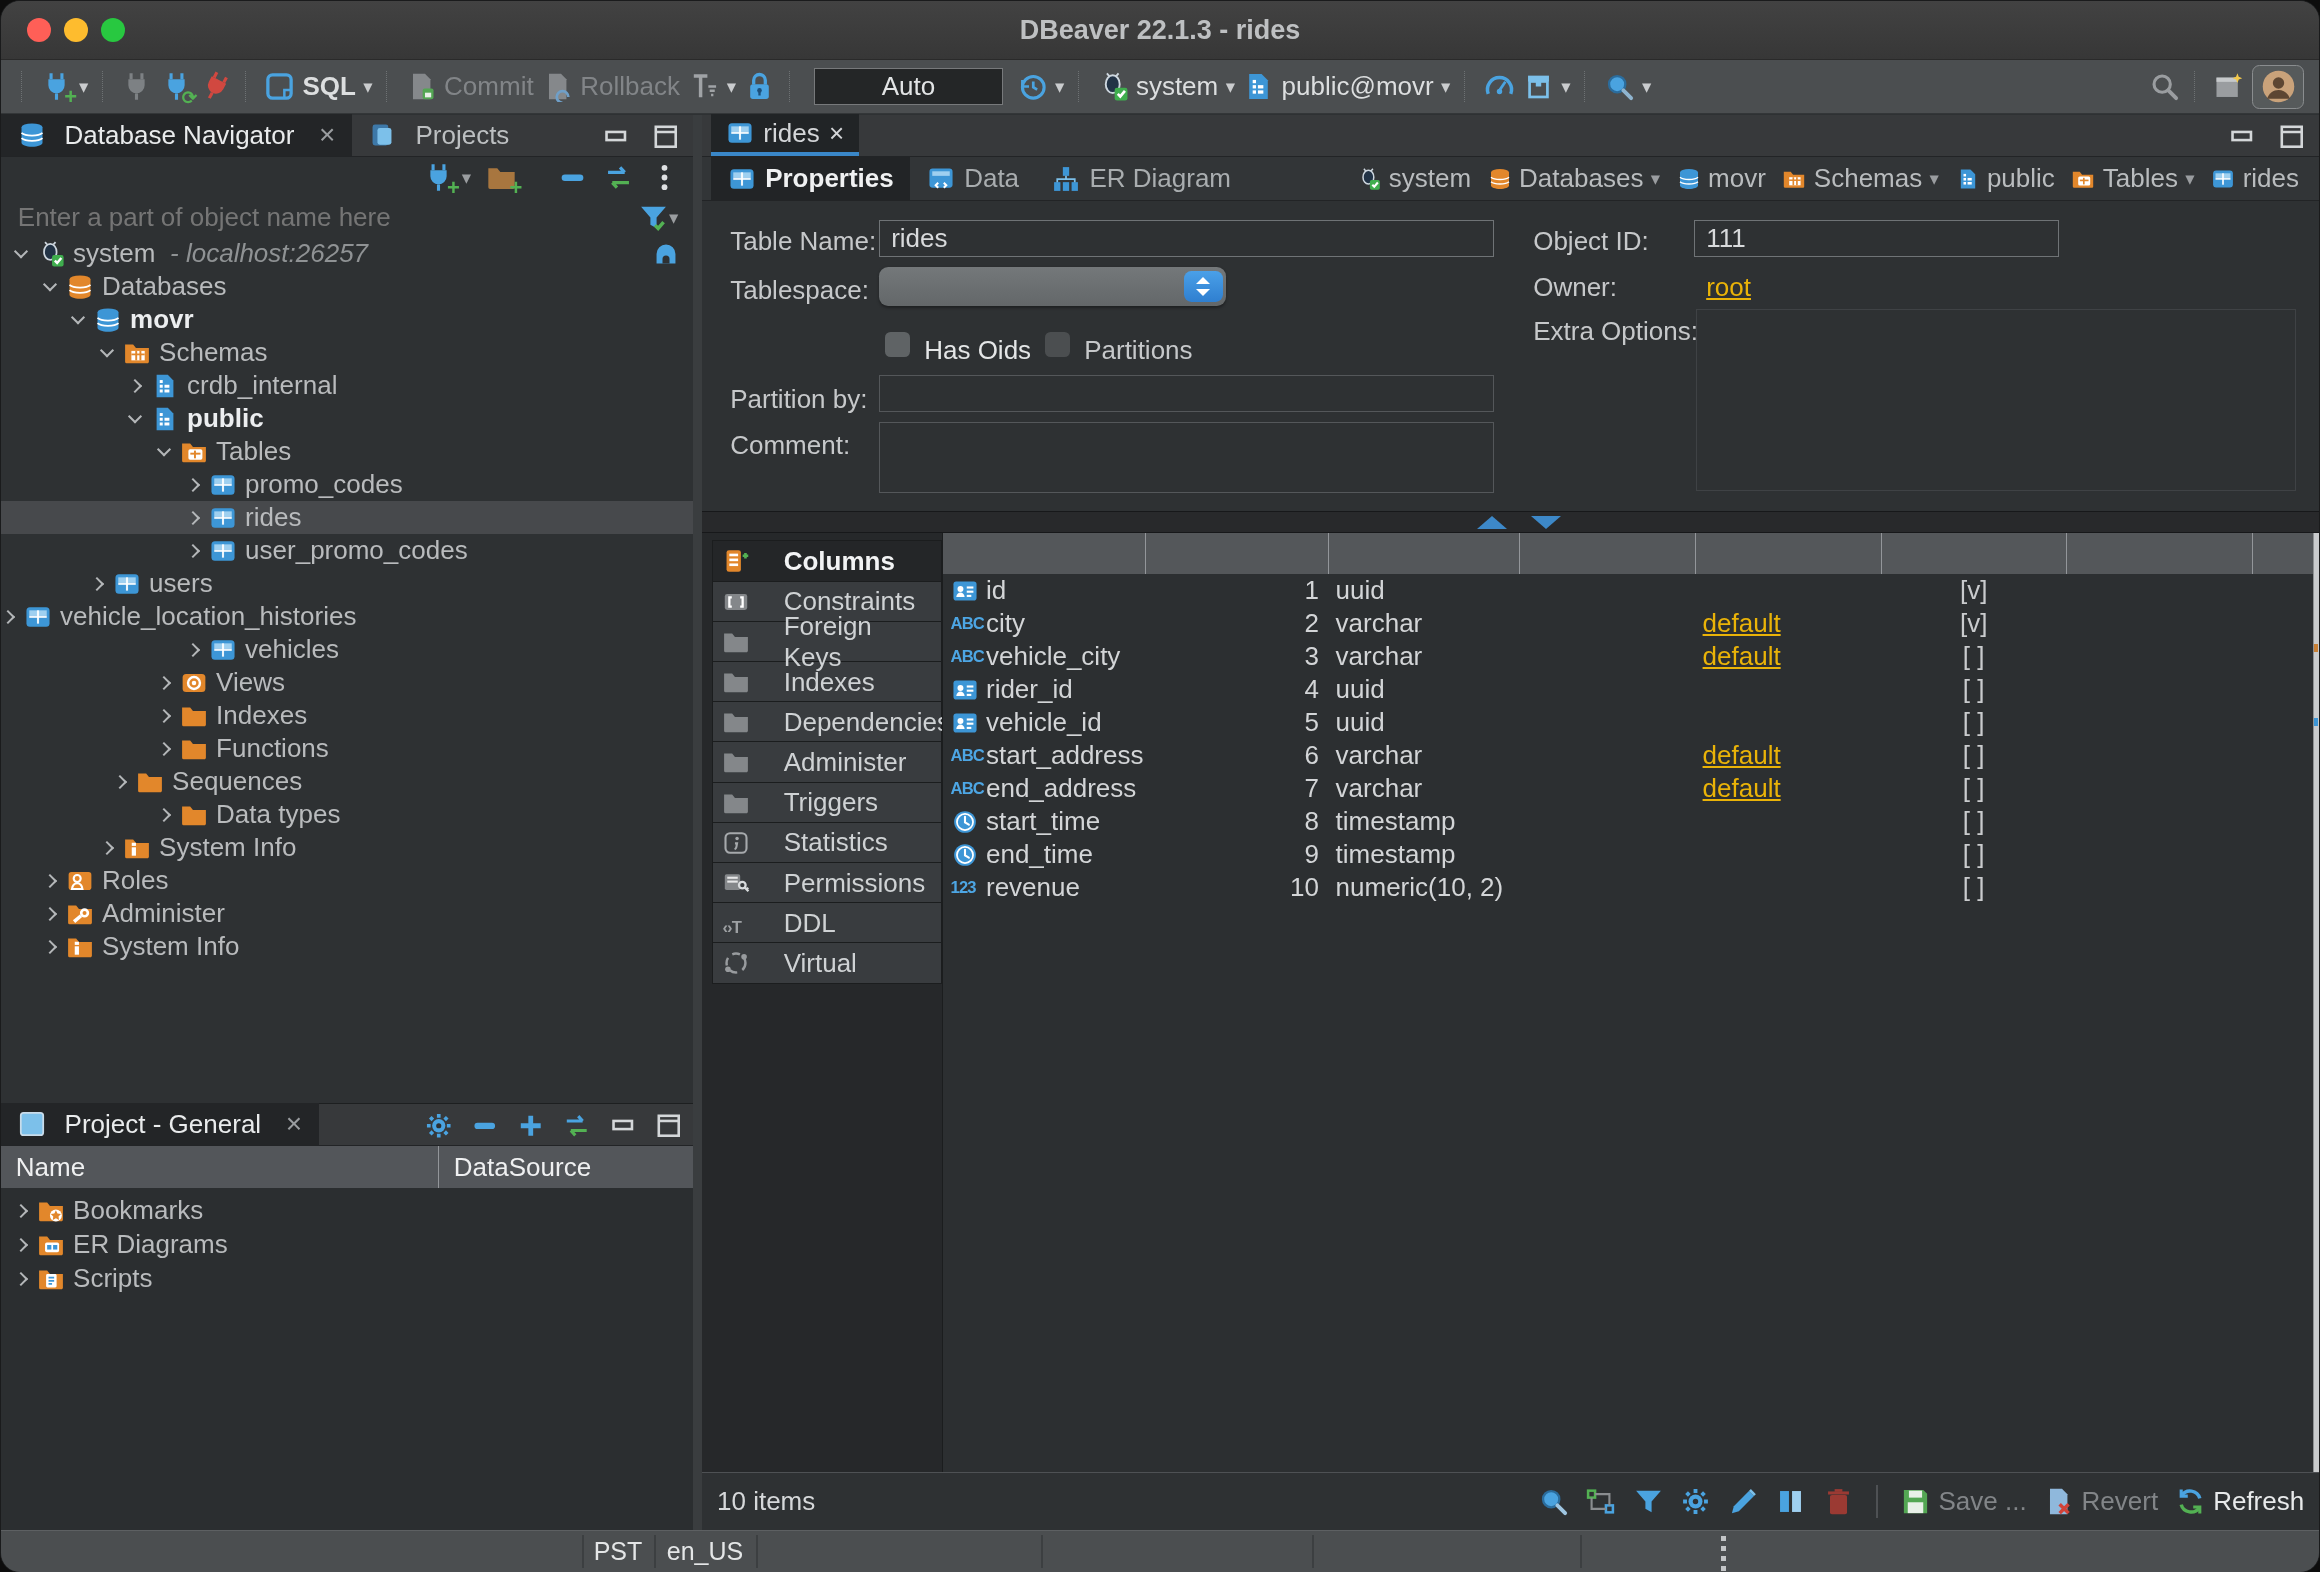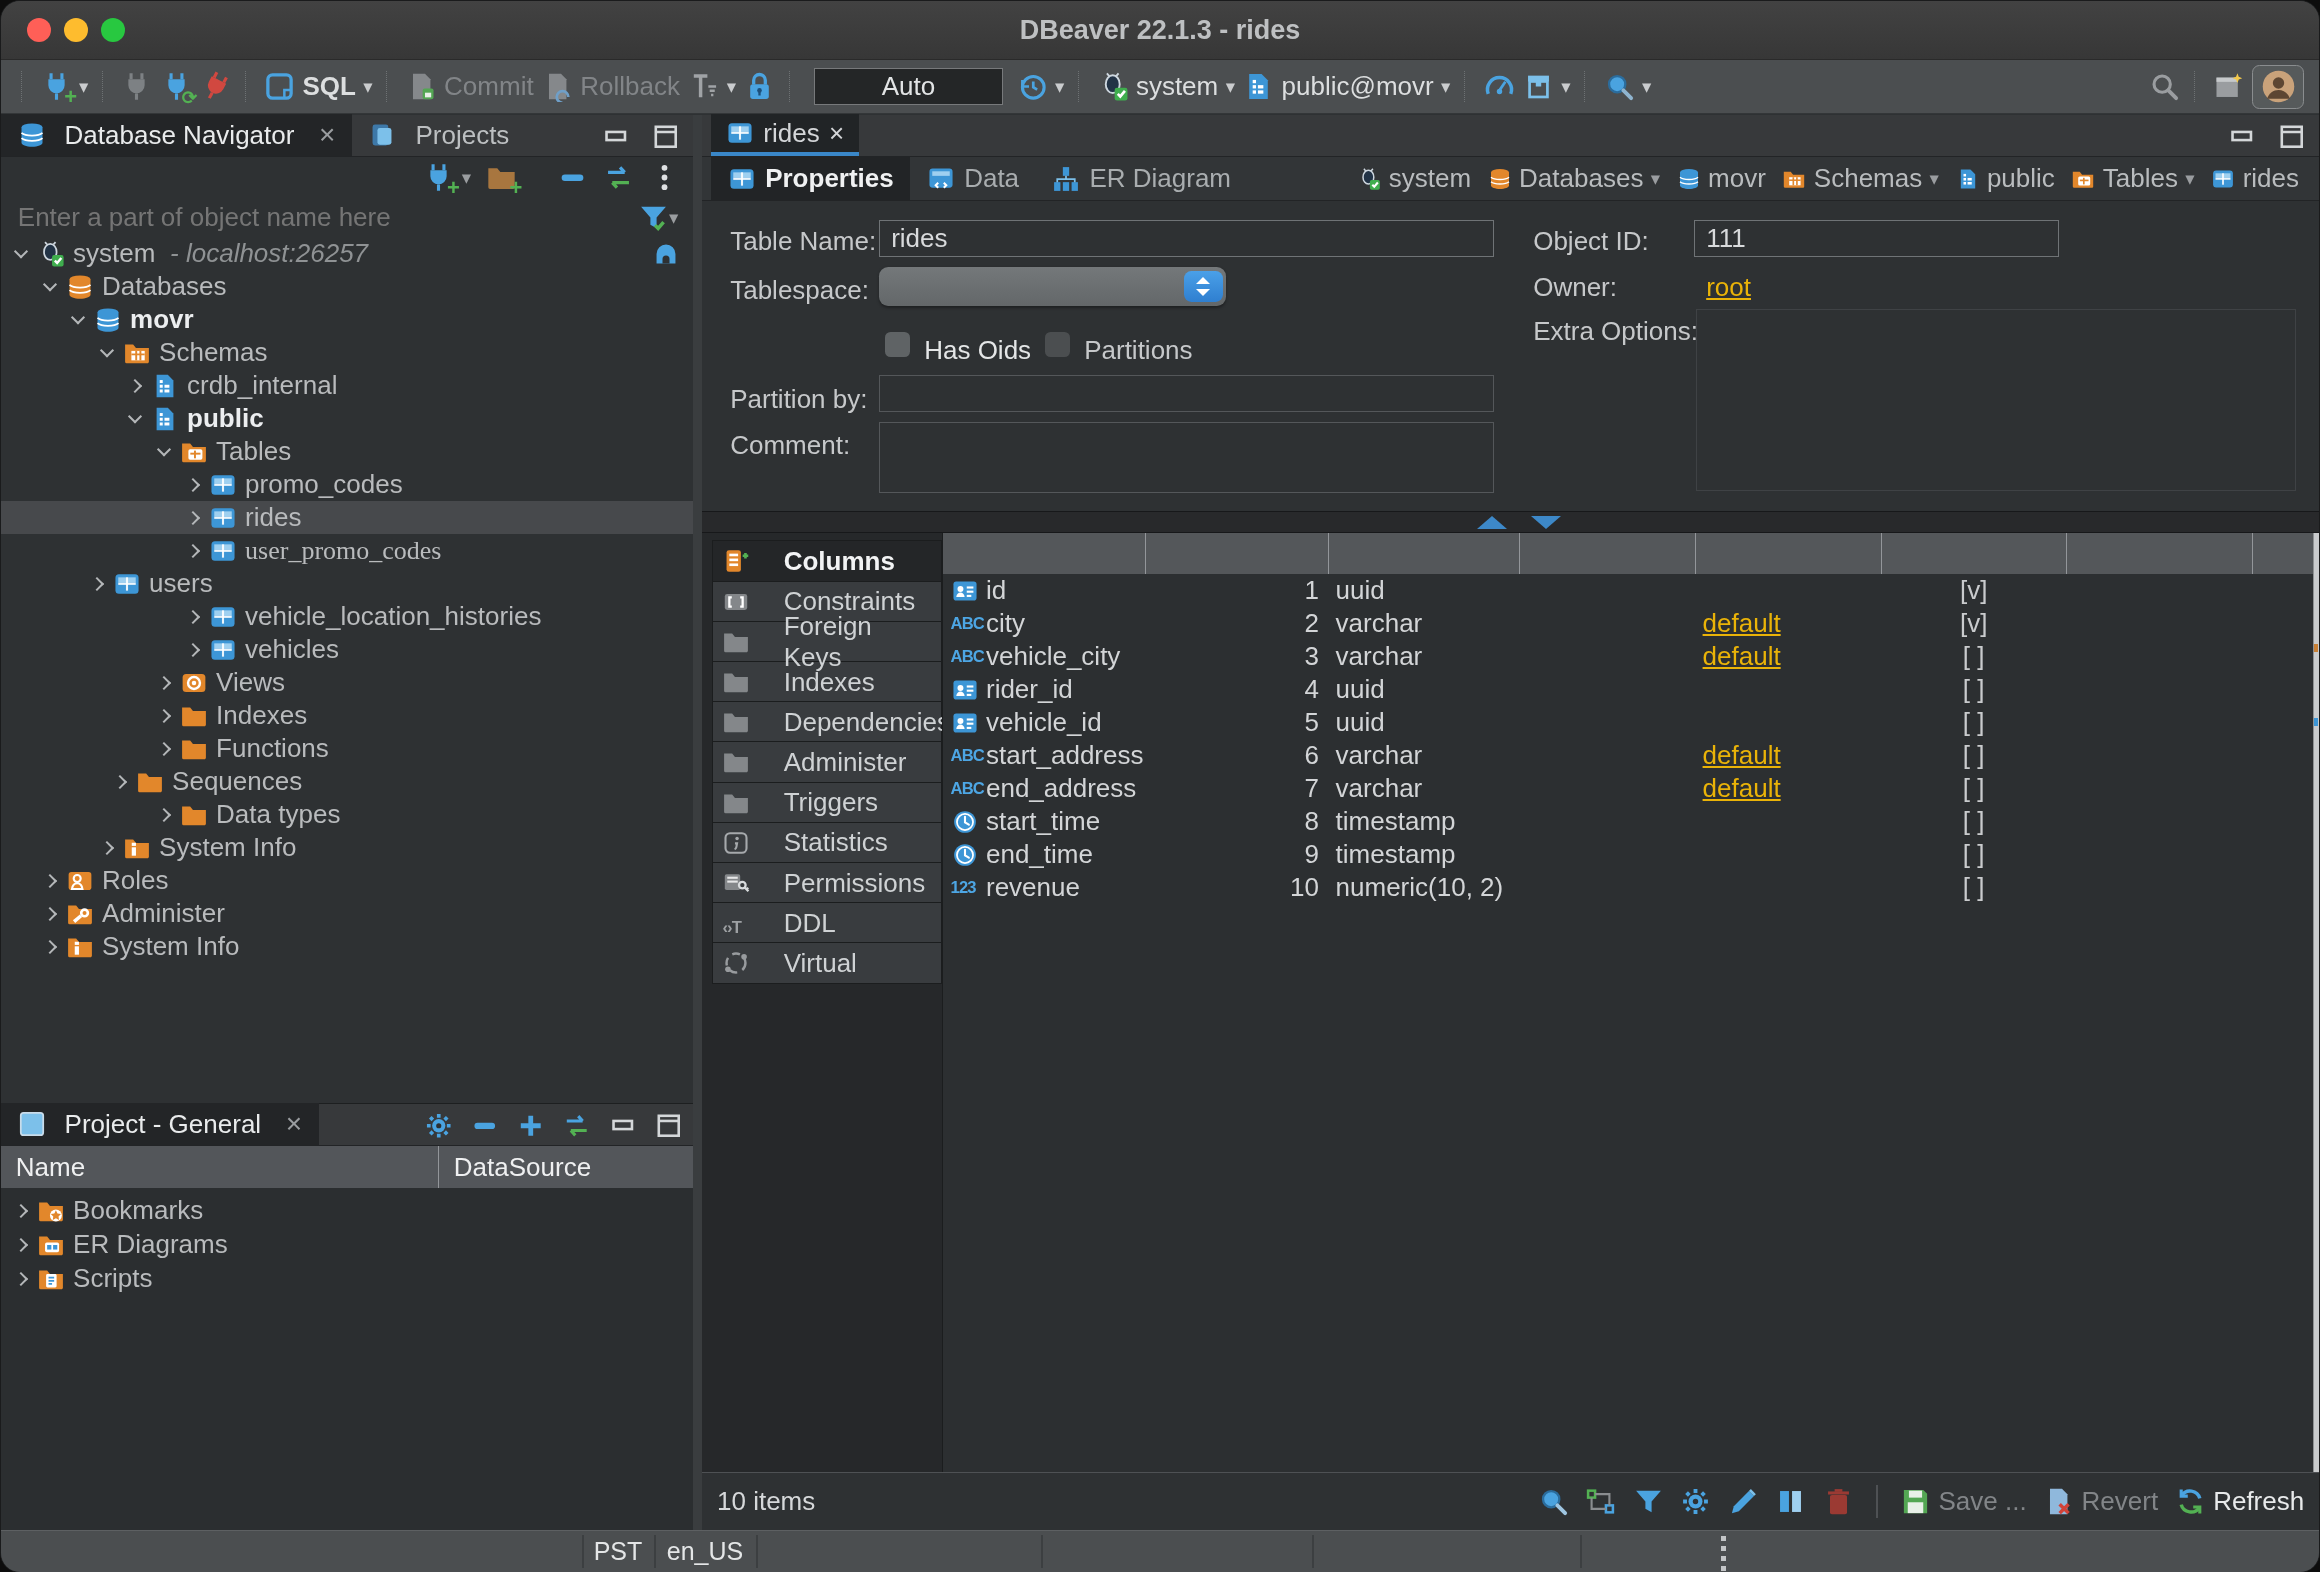--- a/index.html
+++ b/index.html
@@ -523,21 +523,21 @@
               <svg viewBox="0 0 16 16">
                 <rect x="1.4" y="2.4" width="13.2" height="11.2" rx="2" fill="#3d96d6"></rect>
                 <rect x="3" y="4.2" width="10" height="3.1" fill="#9fd0f0"></rect>
                 <rect x="7.4" y="4.2" width="1.2" height="7.6" fill="#fff" opacity=".9"></rect>
                 <rect x="3" y="7.3" width="10" height="1.2" fill="#fff" opacity=".9"></rect>
               </svg>
             </span>
             <span class="tlab">rides</span>
 
           </div>
-          <div class="trow i9 arrow-closed" style="padding-left: 185px; font-family: Liberation Serif, serif;">
+          <div class="trow i9 arrow-closed" style="padding-left: 185px;">
             <span class="chev"></span>
             <span class="tic">
               <svg viewBox="0 0 16 16">
                 <rect x="1.4" y="2.4" width="13.2" height="11.2" rx="2" fill="#3d96d6"></rect>
                 <rect x="3" y="4.2" width="10" height="3.1" fill="#9fd0f0"></rect>
                 <rect x="7.4" y="4.2" width="1.2" height="7.6" fill="#fff" opacity=".9"></rect>
                 <rect x="3" y="7.3" width="10" height="1.2" fill="#fff" opacity=".9"></rect>
               </svg>
             </span>
             <span class="tlab">user_promo_codes</span>
@@ -549,21 +549,21 @@
               <svg viewBox="0 0 16 16">
                 <rect x="1.4" y="2.4" width="13.2" height="11.2" rx="2" fill="#3d96d6"></rect>
                 <rect x="3" y="4.2" width="10" height="3.1" fill="#9fd0f0"></rect>
                 <rect x="7.4" y="4.2" width="1.2" height="7.6" fill="#fff" opacity=".9"></rect>
                 <rect x="3" y="7.3" width="10" height="1.2" fill="#fff" opacity=".9"></rect>
               </svg>
             </span>
             <span class="tlab">users</span>
 
           </div>
-          <div class="trow i11 arrow-closed" style="padding-left: 185px;">
+          <div class="trow i11 arrow-closed" style="">
             <span class="chev"></span>
             <span class="tic">
               <svg viewBox="0 0 16 16">
                 <rect x="1.4" y="2.4" width="13.2" height="11.2" rx="2" fill="#3d96d6"></rect>
                 <rect x="3" y="4.2" width="10" height="3.1" fill="#9fd0f0"></rect>
                 <rect x="7.4" y="4.2" width="1.2" height="7.6" fill="#fff" opacity=".9"></rect>
                 <rect x="3" y="7.3" width="10" height="1.2" fill="#fff" opacity=".9"></rect>
               </svg>
             </span>
             <span class="tlab">vehicle_location_histories</span>

